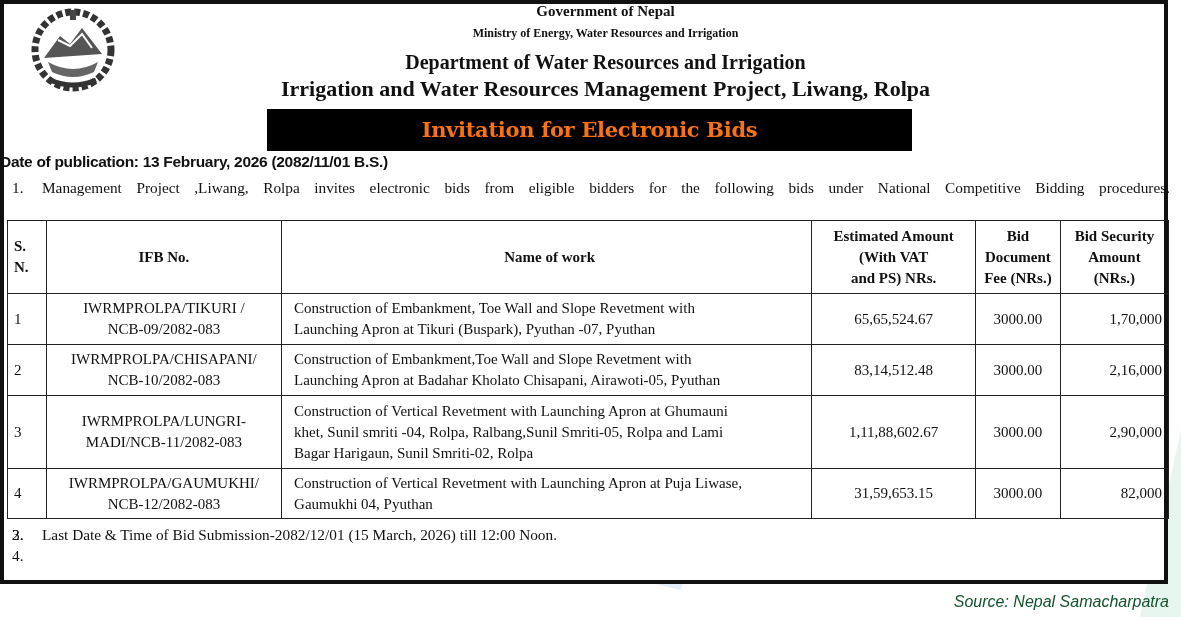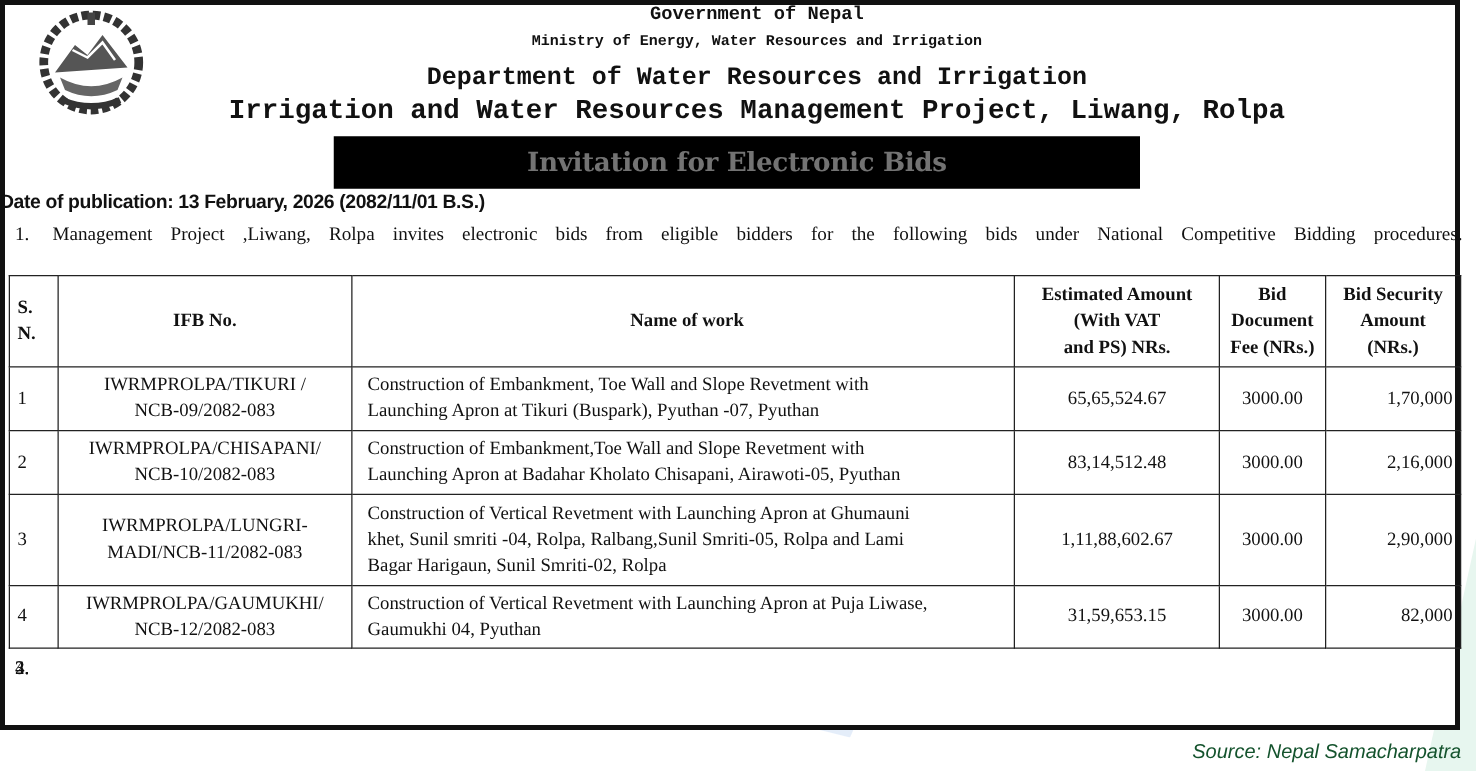--- a/index.html
+++ b/index.html
@@ -8,28 +8,28 @@
     font-family: "Liberation Serif", "DejaVu Serif", serif; color: #111;
   }
   .frame {
     position: absolute; left: 0; top: 0; width: 1168px; height: 584px;
     border: 4px solid #111; border-top-width: 4px; background: #fff;
     box-sizing: border-box;
   }
   .emblem {
     position: absolute; left: 30px; top: 6px; width: 86px; height: 86px;
   }
-  .hdr { position: absolute; left: 0; right: 0; text-align: center; font-family: Liberation Mono, monospace; font-weight: bold; white-space: nowrap; }
+  .hdr { position: absolute; left: 0; right: 0; text-align: center; font-family: Liberation Serif, serif; font-weight: bold; white-space: nowrap; }
   .h-gov { top: 3px; font-size: 15px; left: 30px; }
   .h-min { top: 26px; font-size: 12px; left: 30px; }
   .h-dep { top: 51px; font-size: 20px; left: 30px; }
   .h-proj { top: 76px; font-size: 22px; left: 30px; }
   .title-bar {
     position: absolute; left: 267px; top: 109px; width: 645px; height: 42px;
-    background: #000; color: #737373; text-align: center; line-height: 41px;
+    background: #000; color: #f97316; text-align: center; line-height: 41px;
     font-family: "DejaVu Serif", serif; font-weight: bold; font-size: 21px;
     letter-spacing: -0.3px;
   }
   .pubdate {
     position: absolute; left: 0; right: 0; top: 153px; text-align: left;
     font-family: Liberation Sans, sans-serif; font-weight: bold; font-size: 15.5px; letter-spacing: -0.3px;
   }
   .para1 {
     position: absolute; left: 12px; top: 177px; width: 1158px; font-size: 15.3px; line-height: 21px;
   }
@@ -184,19 +184,20 @@
     </tr>
   </tbody>
 </table>
 
 <div class="notes">
   <div class="note">
     <span class="num">2.</span>
   </div>
   <div class="note">
     <span class="num">3.</span>
+    <span>Last Date &amp; Time of Bid Submission-2082/12/01 (15 March, 2026) till 12:00 Noon.</span>
   </div>
   <div class="note">
     <span class="num">4.</span>
   </div>
 </div>
 
 <div class="source">Source: Nepal Samacharpatra</div>
 
 </body></html>

